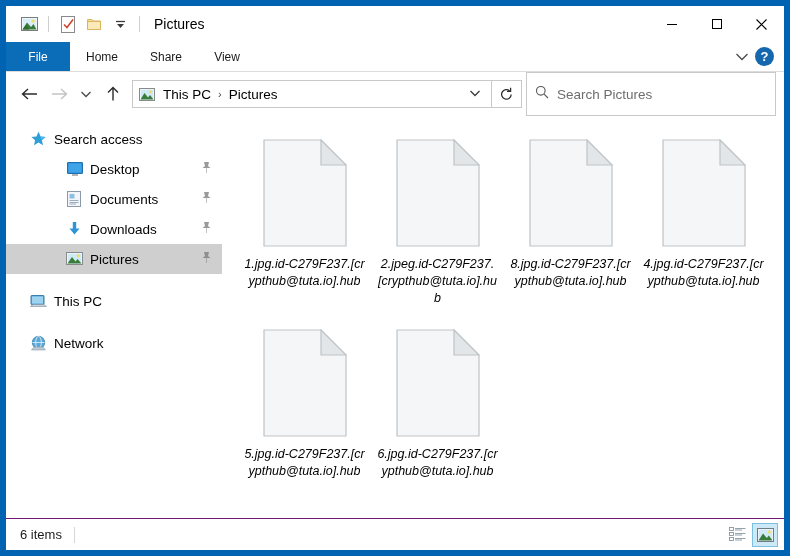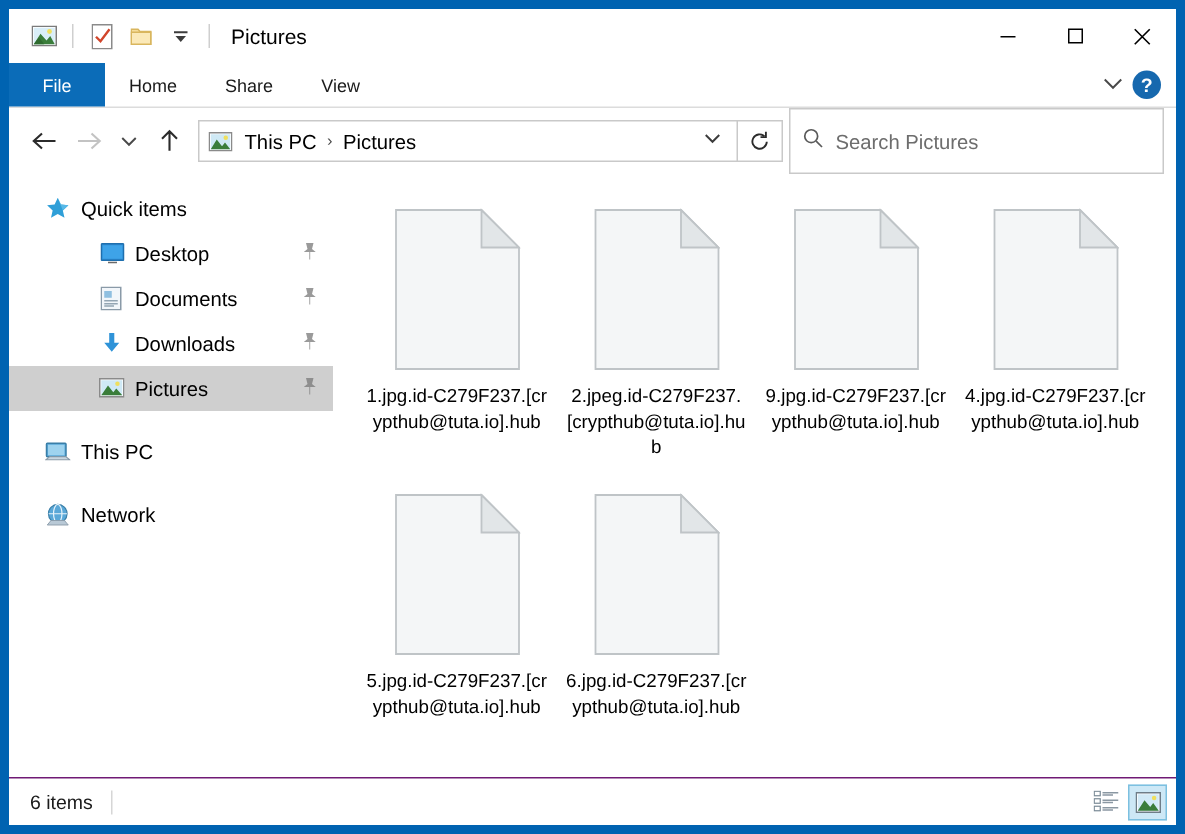--- a/index.html
+++ b/index.html
@@ -295,20 +295,21 @@
   
   .content {
     flex: 1;
     position: relative;
     overflow: hidden;
     padding: 12px 10px 0 16px;
     display: flex;
     flex-wrap: wrap;
     align-content: flex-start;
     gap: 0px;
+    font-style: italic;
   }
   .file-item {
     width: 133px;
     height: 190px;
     display: flex;
     flex-direction: column;
     align-items: center;
     padding-top: 6px;
   }
   .file-icon-wrap {
@@ -522,21 +523,21 @@
 
       <div class="navpane">
 
         <div class="nav-item">
           <span class="nav-ico">
             <svg width="17" height="16" viewBox="0 0 17 16">
               <path d="M8.5 0.8 L10.6 5.4 L15.6 5.9 L11.9 9.3 L13 14.2 L8.5 11.6 L4 14.2 L5.1 9.3 L1.4 5.9 L6.4 5.4 Z" fill="#2f9fd8"></path>
               <path d="M8.5 0.8 L10.6 5.4 L15.6 5.9 L11.9 9.3 Z" fill="#57b9e8"></path>
             </svg>
           </span>
-          <span class="label">Quick items</span>
+          <span class="label">Search access</span>
         </div>
 
         <div class="nav-item indent">
           <span class="nav-ico">
             <svg width="16" height="14" viewBox="0 0 16 14">
               <rect x="0.5" y="0.5" width="15" height="11" rx="0.5" fill="#2e8fd6" stroke="#1f6fae"></rect>
               <rect x="1.5" y="1.5" width="13" height="9" fill="#3ea3e8"></rect>
               <path d="M5 13 L11 13" stroke="#6a6a6a" stroke-width="1"></path>
             </svg>
           </span>
@@ -645,21 +646,21 @@
           <div class="file-name">2.jpeg.id-C279F237.[crypthub@tuta.io].hub</div>
         </div>
 
         <div class="file-item">
           <div class="file-icon-wrap">
             <svg width="84" height="108" viewBox="0 0 84 108">
               <path d="M1 1 L58 1 L83 26 L83 107 L1 107 Z" fill="#f4f6f7" stroke="#bfc4c7" stroke-width="1.2"></path>
               <path d="M58 1 L83 26 L58 26 Z" fill="#e2e6e8" stroke="#bfc4c7" stroke-width="1.2"></path>
             </svg>
           </div>
-          <div class="file-name">9.jpg.id-C279F237.[crypthub@tuta.io].hub</div>
+          <div class="file-name">8.jpg.id-C279F237.[crypthub@tuta.io].hub</div>
         </div>
 
         <div class="file-item">
           <div class="file-icon-wrap">
             <svg width="84" height="108" viewBox="0 0 84 108">
               <path d="M1 1 L58 1 L83 26 L83 107 L1 107 Z" fill="#f4f6f7" stroke="#bfc4c7" stroke-width="1.2"></path>
               <path d="M58 1 L83 26 L58 26 Z" fill="#e2e6e8" stroke="#bfc4c7" stroke-width="1.2"></path>
             </svg>
           </div>
           <div class="file-name">4.jpg.id-C279F237.[crypthub@tuta.io].hub</div>

